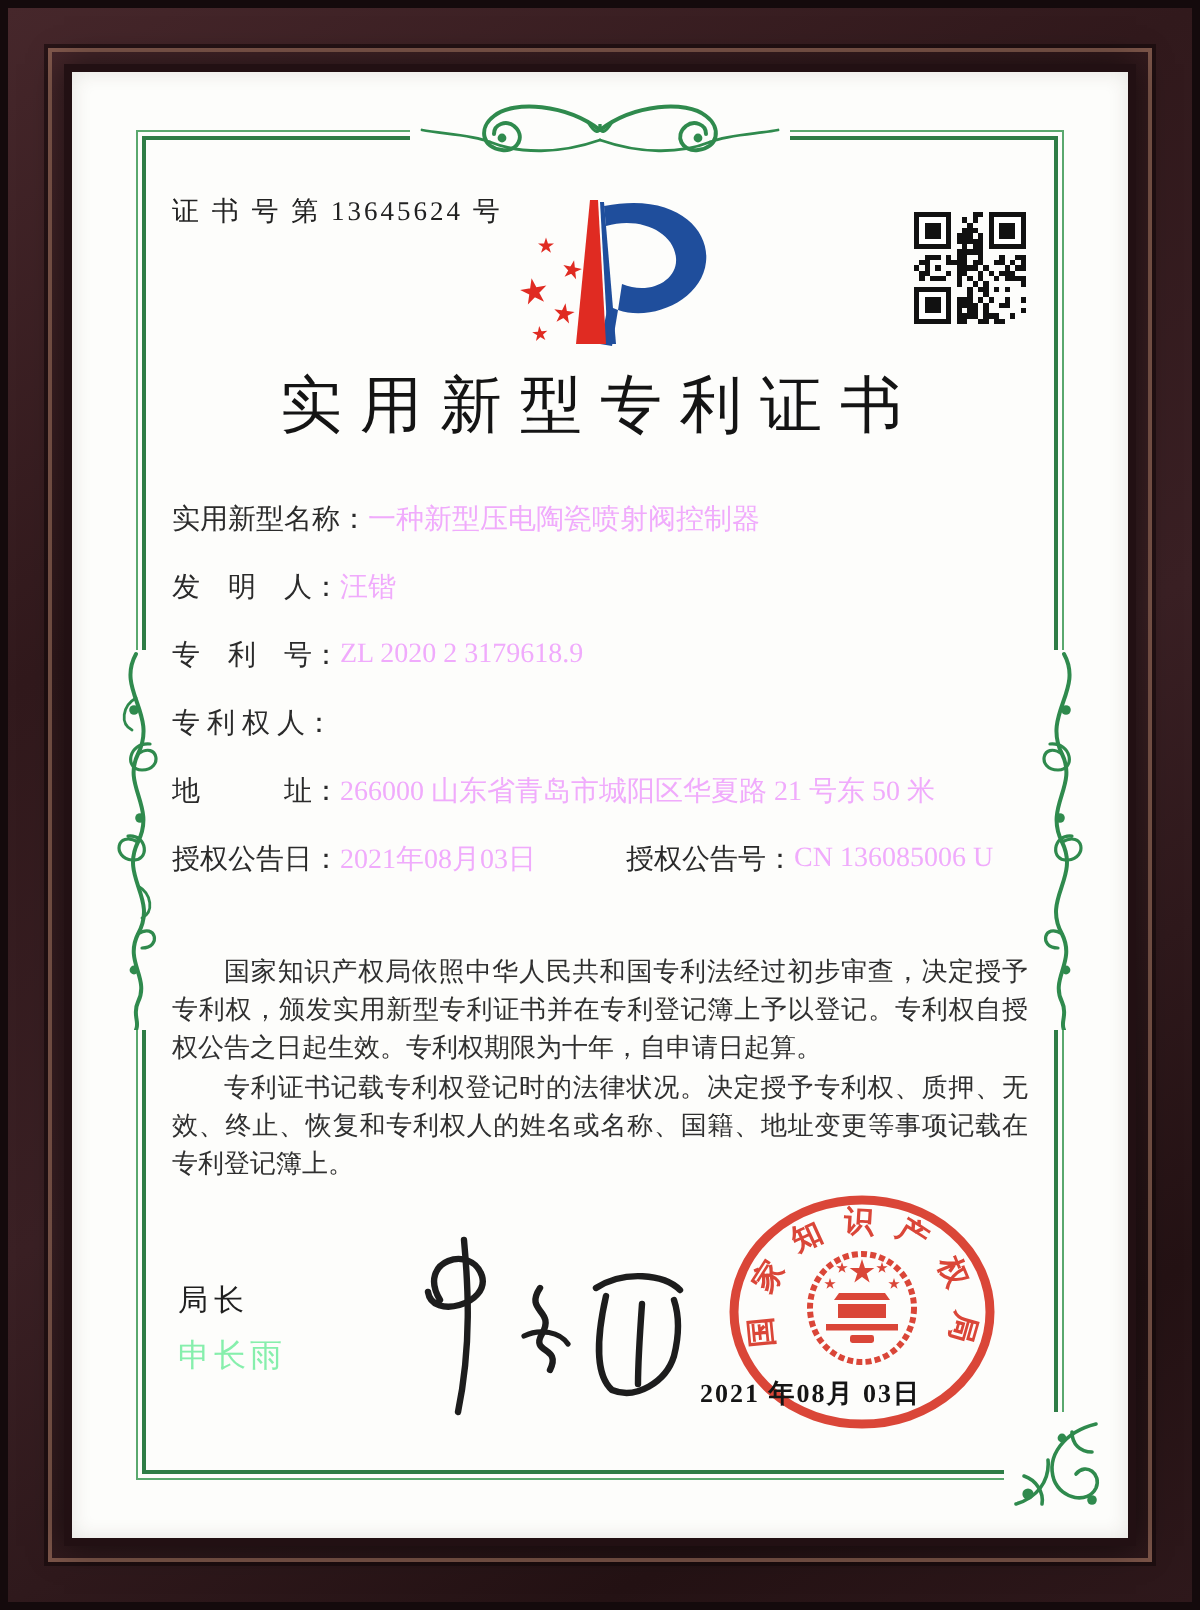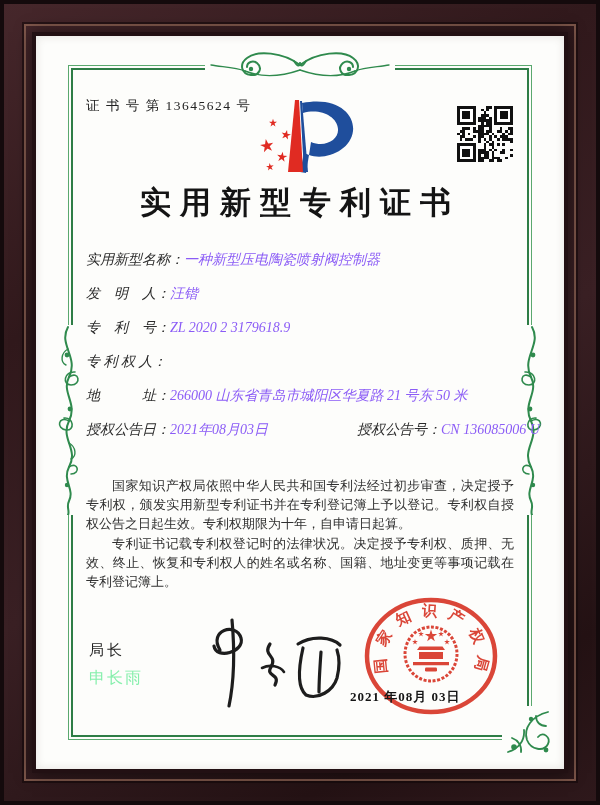--- a/index.html
+++ b/index.html
@@ -31,27 +31,27 @@
   .green-frame-inner{position:absolute;inset:2px;border:2px solid #2e7d46;}
   .orn{position:absolute;background:#fdfdfb;z-index:3;display:flex;align-items:center;justify-content:center;}
   .orn svg{display:block;}
   
   .content{position:absolute;inset:0;z-index:4;color:#2b2b2b;}
   .cert-no{position:absolute;left:86px;top:97px;font-size:13.5px;letter-spacing:1.5px;color:#222;}
   .logo{position:absolute;left:253px;top:98px;width:108px;height:78px;}
   .qr{position:absolute;left:457px;top:106px;width:56px;height:56px;}
   .title{
     position:absolute;left:68px;right:68px;top:182px;text-align:center;
-    font-size:31px;font-weight:700;letter-spacing:9px;color:#141414;
-  }
-  .fields{position:absolute;left:86px;top:243px;right:70px;font-style:italic;}
+    font-size:31px;font-weight:400;letter-spacing:9px;color:#141414;
+  }
+  .fields{position:absolute;left:86px;top:243px;right:70px;}
   .field-row{height:34px;display:flex;align-items:center;font-size:14px;white-space:nowrap;position:relative;}
   .field-label{color:#2b2b2b;}
-  .field-value{color:#8b5cf6;}
-  .grant-pair2{position:absolute;left:227px;top:0;height:34px;display:flex;align-items:center;margin-left:44px;}
+  .field-value{color:#f0abfc;}
+  .grant-pair2{position:absolute;left:227px;top:0;height:34px;display:flex;align-items:center;}
   .body-text{
     position:absolute;left:86px;top:476px;width:428px;
     font-size:13px;line-height:19.2px;text-align:justify;color:#303030;
   }
   .body-text p{margin:0;text-indent:2em;}
   .director{position:absolute;left:89px;top:641px;font-size:15px;letter-spacing:3px;color:#1f1f1f;}
   .director-name{position:absolute;left:89px;top:668px;font-size:16px;letter-spacing:2px;color:#86efac;}
   .signature{position:absolute;left:190px;top:614px;width:168px;height:100px;}
   .seal{position:absolute;left:360px;top:594px;width:142px;height:124px;opacity:.93;}
   .seal-date{

